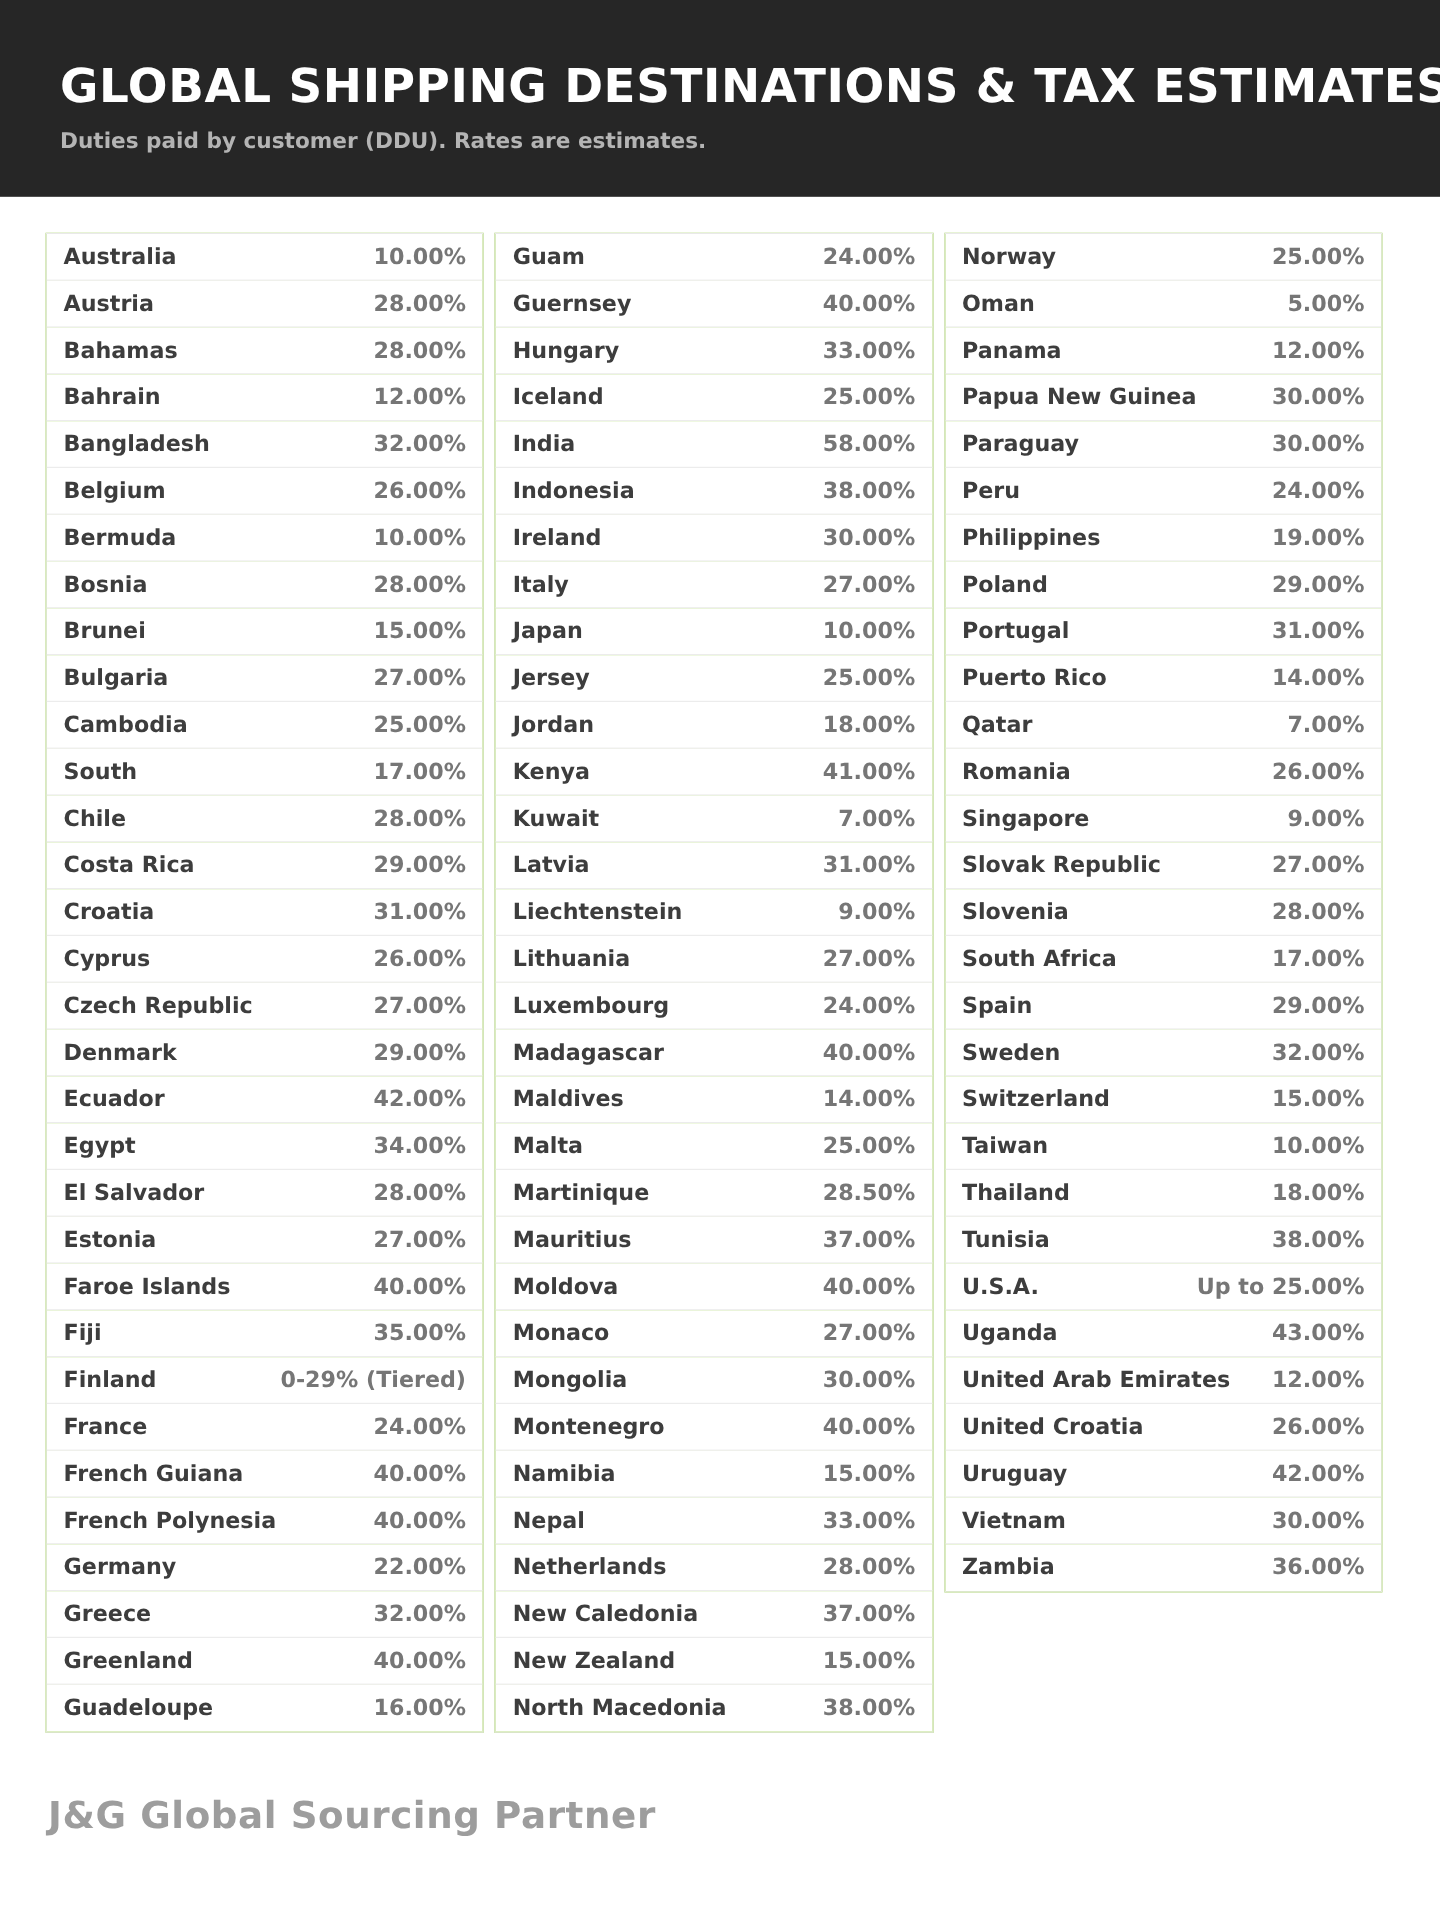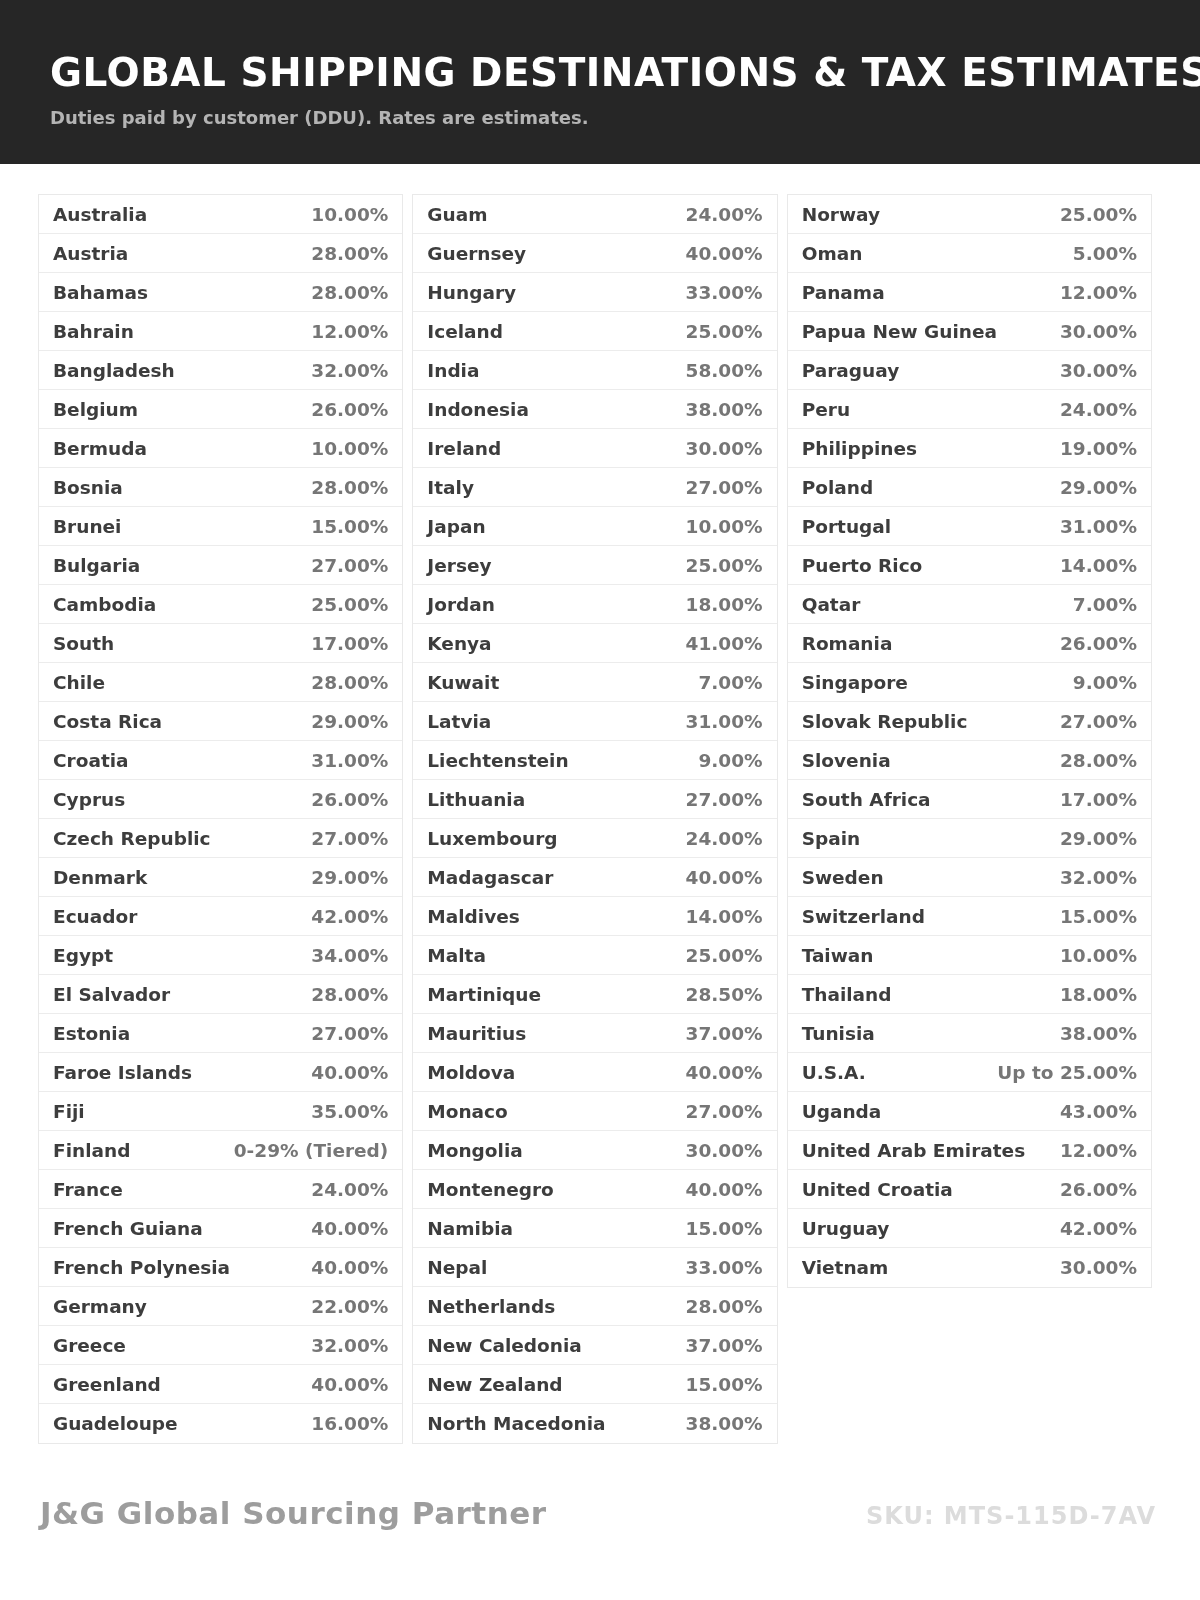--- a/index.html
+++ b/index.html
@@ -556,19 +556,22 @@
   <div class="row">
     <span class="country">Uruguay</span>
     <span class="rate">42.00%</span>
   </div>
 
   <div class="row">
     <span class="country">Vietnam</span>
     <span class="rate">30.00%</span>
   </div>
 
+  <div class="row">
+    <span class="country">Zambia</span>
+    <span class="rate">36.00%</span>
+  </div>
 </div>
 </div>
 
 <div class="footer">
   <span class="brand">J&amp;G Global Sourcing Partner</span>
-  <span class="sku">SKU: MTS-115D-7AV</span>
 </div>
 
 </body></html>

